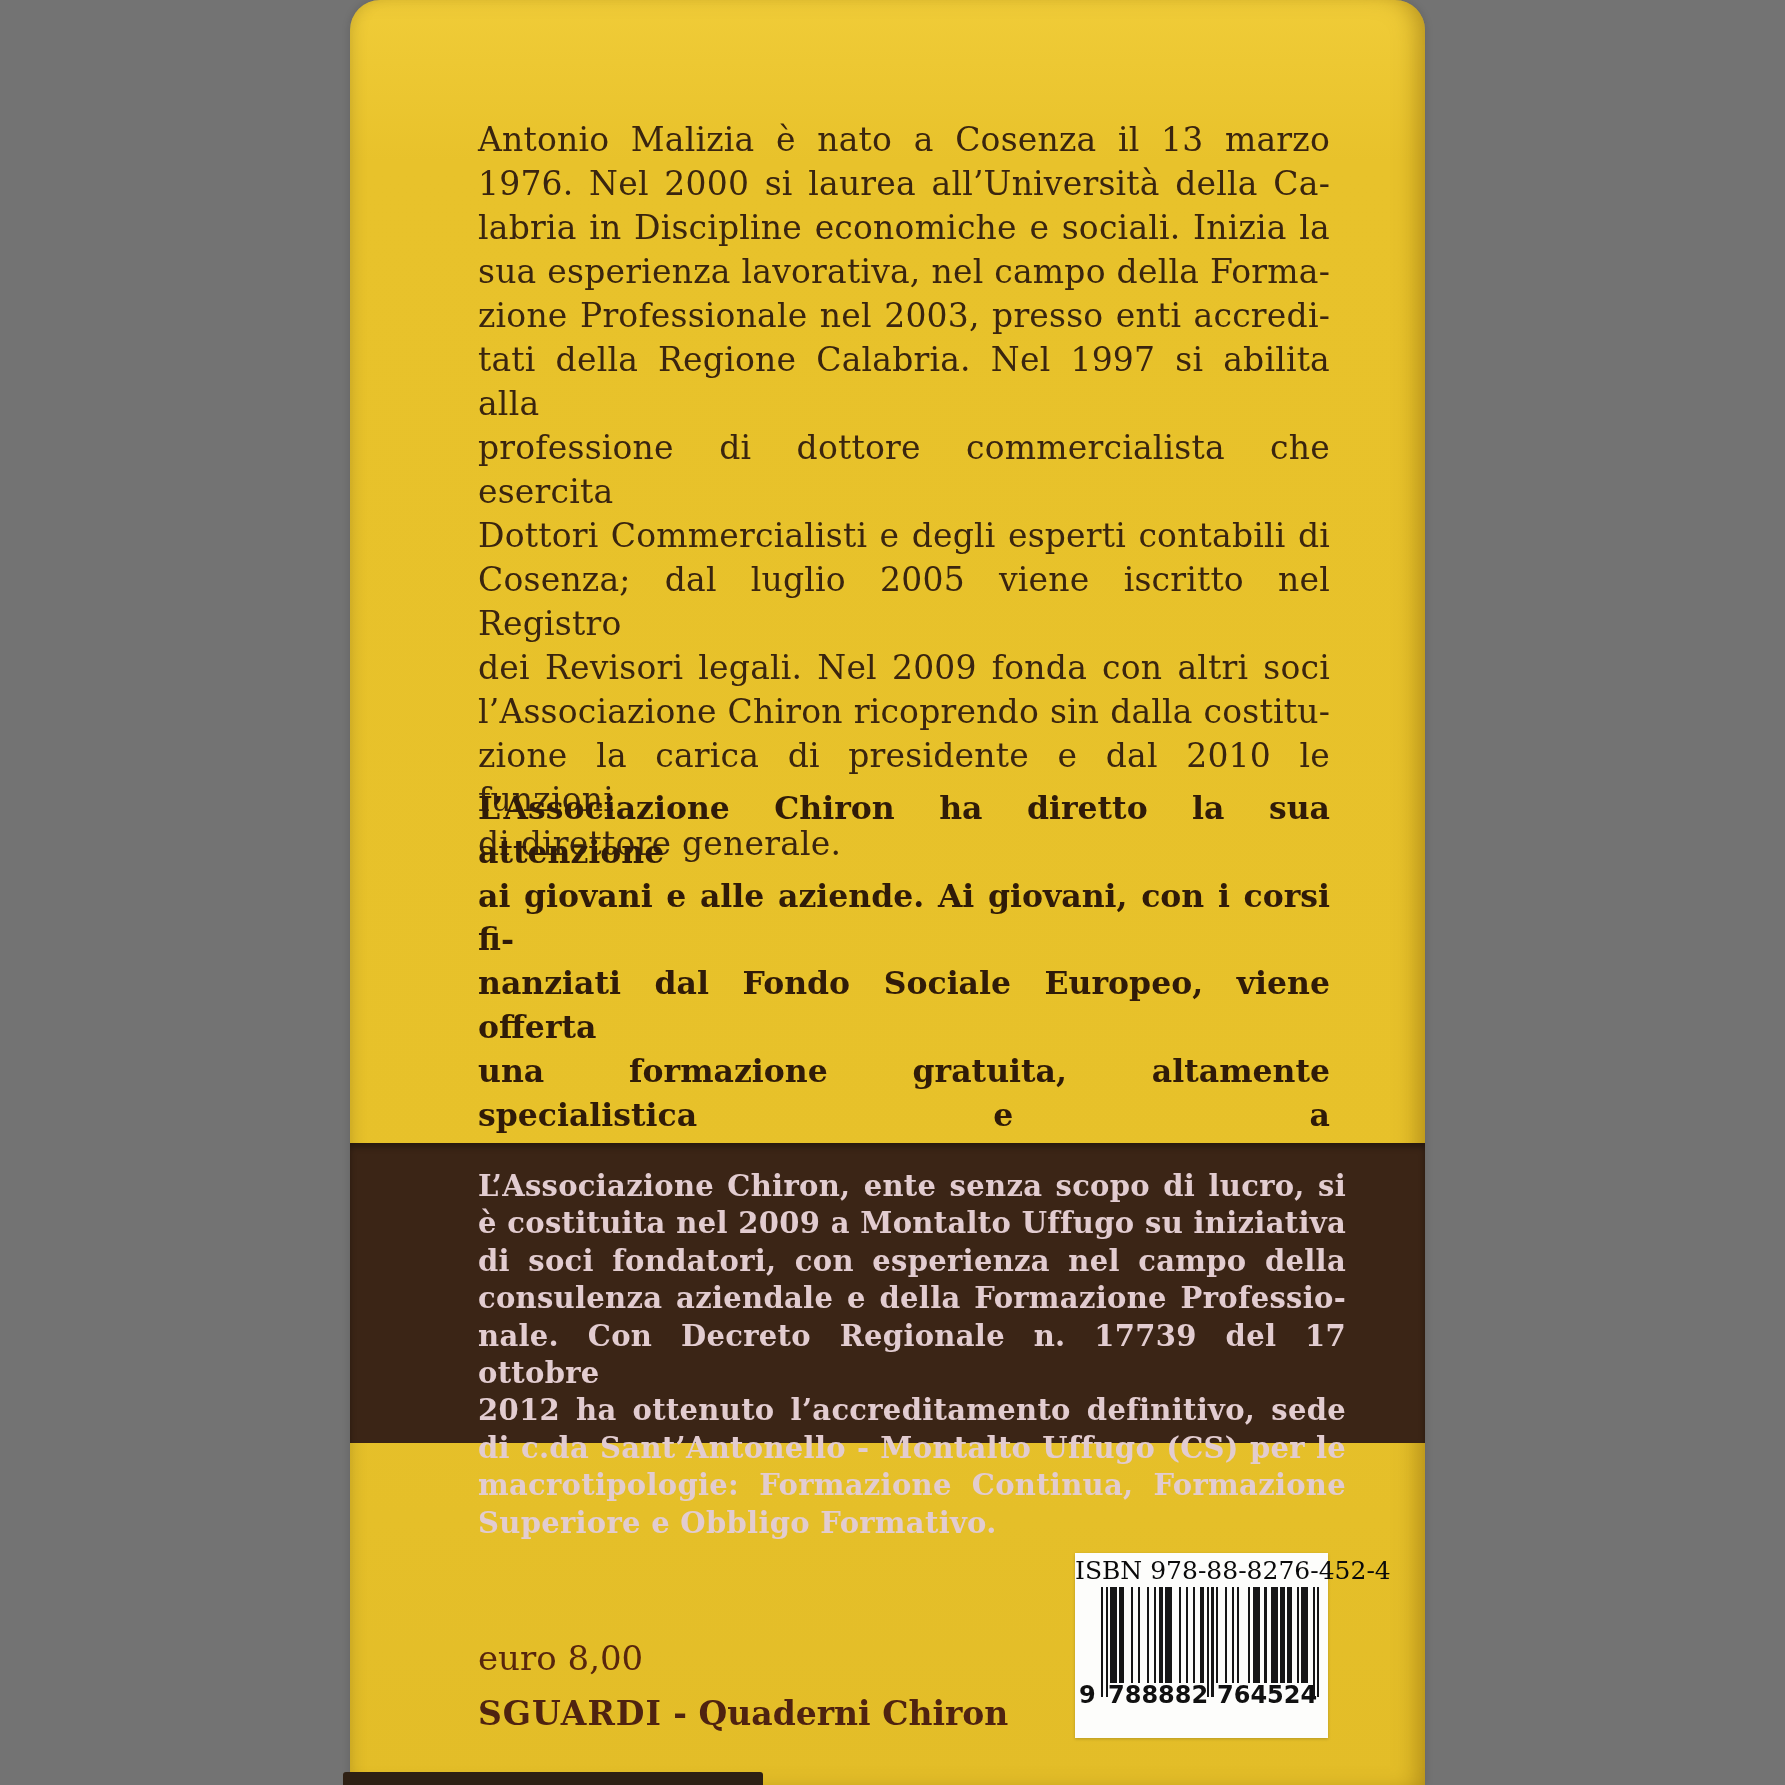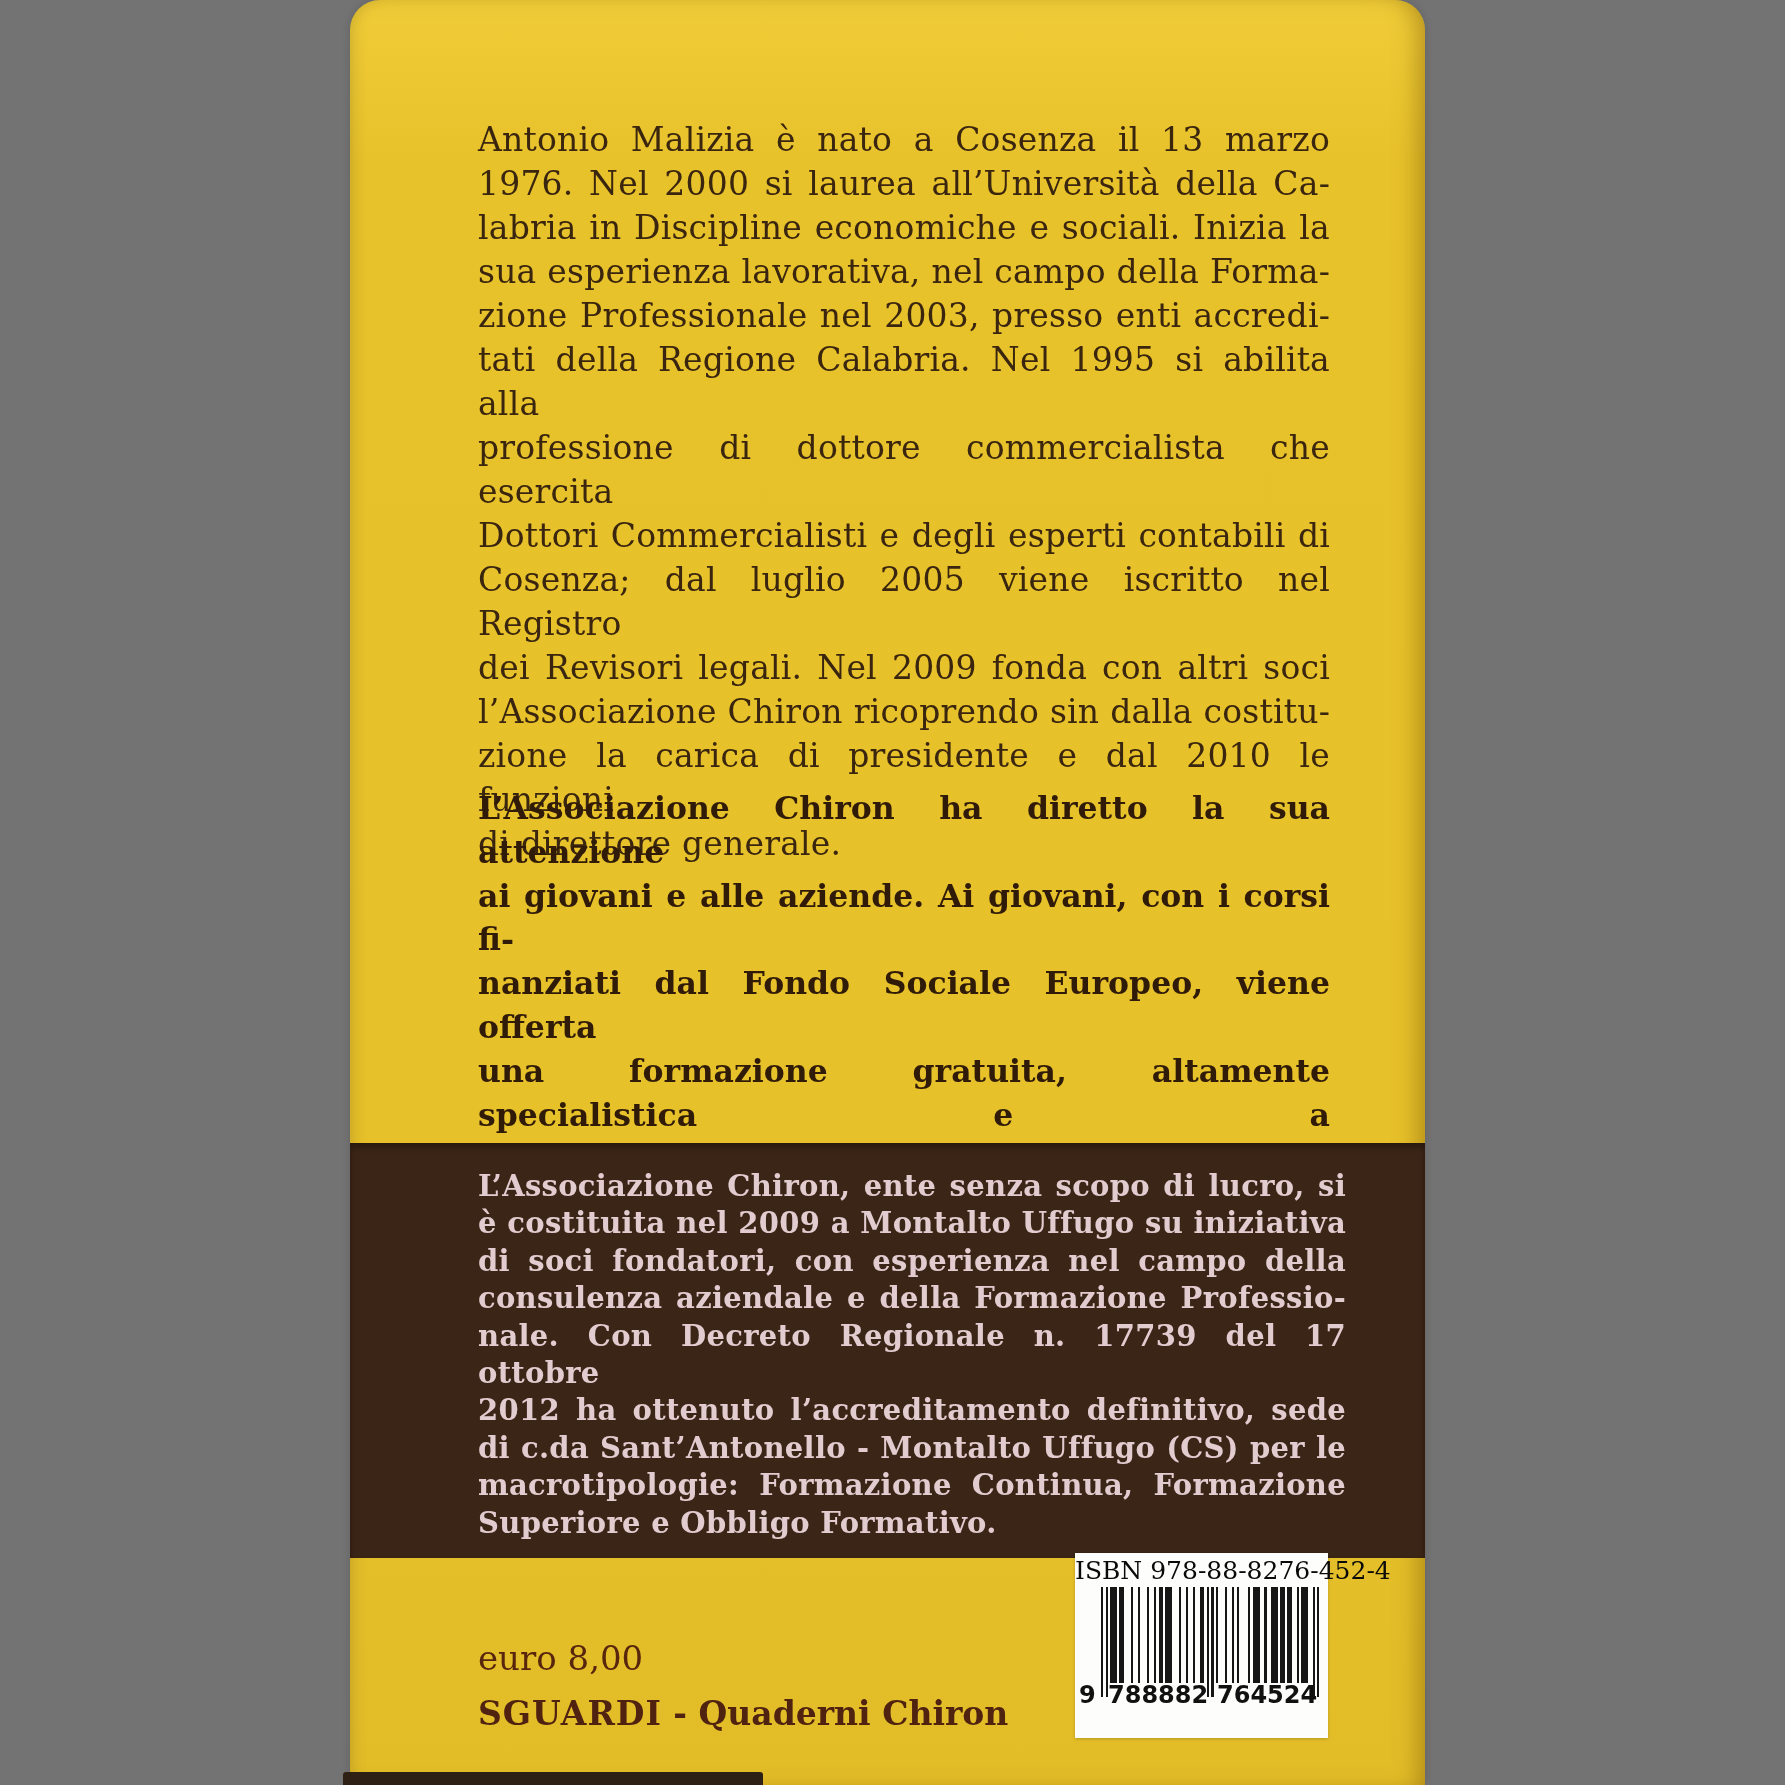--- a/index.html
+++ b/index.html
@@ -9,21 +9,21 @@
         background:linear-gradient(180deg,#f0cc38 0%,#e8c22b 9%,#e7c12a 70%,#e3bd28 100%);
         border-radius:30px 30px 0 0;
         box-shadow:inset -16px 0 24px -10px rgba(120,85,5,.5),
                    inset 12px 0 18px -12px rgba(0,0,0,.18),
                    0 0 8px rgba(0,0,0,.15);}
   .text-col{position:absolute;left:128px;width:852px;}
   .jline{text-align:justify;text-align-last:justify;white-space:normal;}
   .jline.last{text-align-last:left;}
   .bio{top:118px;font-size:33px;line-height:44px;color:#3a250f;letter-spacing:.2px;}
   .bold-para{top:786px;font-size:31.5px;line-height:43.8px;font-weight:700;color:#301b08;}
-  .band{position:absolute;left:0;right:0;top:1143px;height:415px;background:#3b2516;
+  .band{position:absolute;left:0;right:0;top:1143px;height:300px;background:#3b2516;
         box-shadow:inset 0 4px 6px rgba(0,0,0,.35);}
   .band-text{position:absolute;left:128px;top:25px;width:868px;
              font-size:29px;line-height:37.4px;font-weight:700;color:#e2ccd0;letter-spacing:.3px;}
   .price{position:absolute;left:128px;top:1638px;font-size:34px;font-weight:400;color:#58260d;}
   .imprint{position:absolute;left:128px;top:1694px;font-size:33px;font-weight:700;color:#4f2310;}
   .imprint .series{letter-spacing:1px;}
   .barcode-box{position:absolute;left:725px;top:1553px;width:253px;height:185px;background:#fdfdfb;
                box-shadow:0 1px 3px rgba(0,0,0,.2);}
   .isbn-label{position:absolute;left:0;right:0;top:3px;text-align:center;font-size:25px;
               color:#0a0a0a;font-family:"DejaVu Serif","Liberation Serif",serif;white-space:nowrap;}
@@ -45,21 +45,21 @@
 
 <div class="photo">
   <div class="book">
 
     <div class="text-col bio">
         <div class="jline">Antonio Malizia è nato a Cosenza il 13 marzo</div>
         <div class="jline">1976. Nel 2000 si laurea all’Università della Ca-</div>
         <div class="jline">labria in Discipline economiche e sociali. Inizia la</div>
         <div class="jline">sua esperienza lavorativa, nel campo della Forma-</div>
         <div class="jline">zione Professionale nel 2003, presso enti accredi-</div>
-        <div class="jline">tati della Regione Calabria. Nel 1995 si abilita alla</div>
+        <div class="jline">tati della Regione Calabria. Nel 1997 si abilita alla</div>
         <div class="jline">professione di dottore commercialista che esercita</div>
         <div class="jline">Dottori Commercialisti e degli esperti contabili di</div>
         <div class="jline">Cosenza; dal luglio 2005 viene iscritto nel Registro</div>
         <div class="jline">dei Revisori legali. Nel 2009 fonda con altri soci</div>
         <div class="jline">l’Associazione Chiron ricoprendo sin dalla costitu-</div>
         <div class="jline">zione la carica di presidente e dal 2010 le funzioni</div>
         <div class="jline last">di direttore generale.</div>
       </div>
 
     <div class="text-col bold-para">

